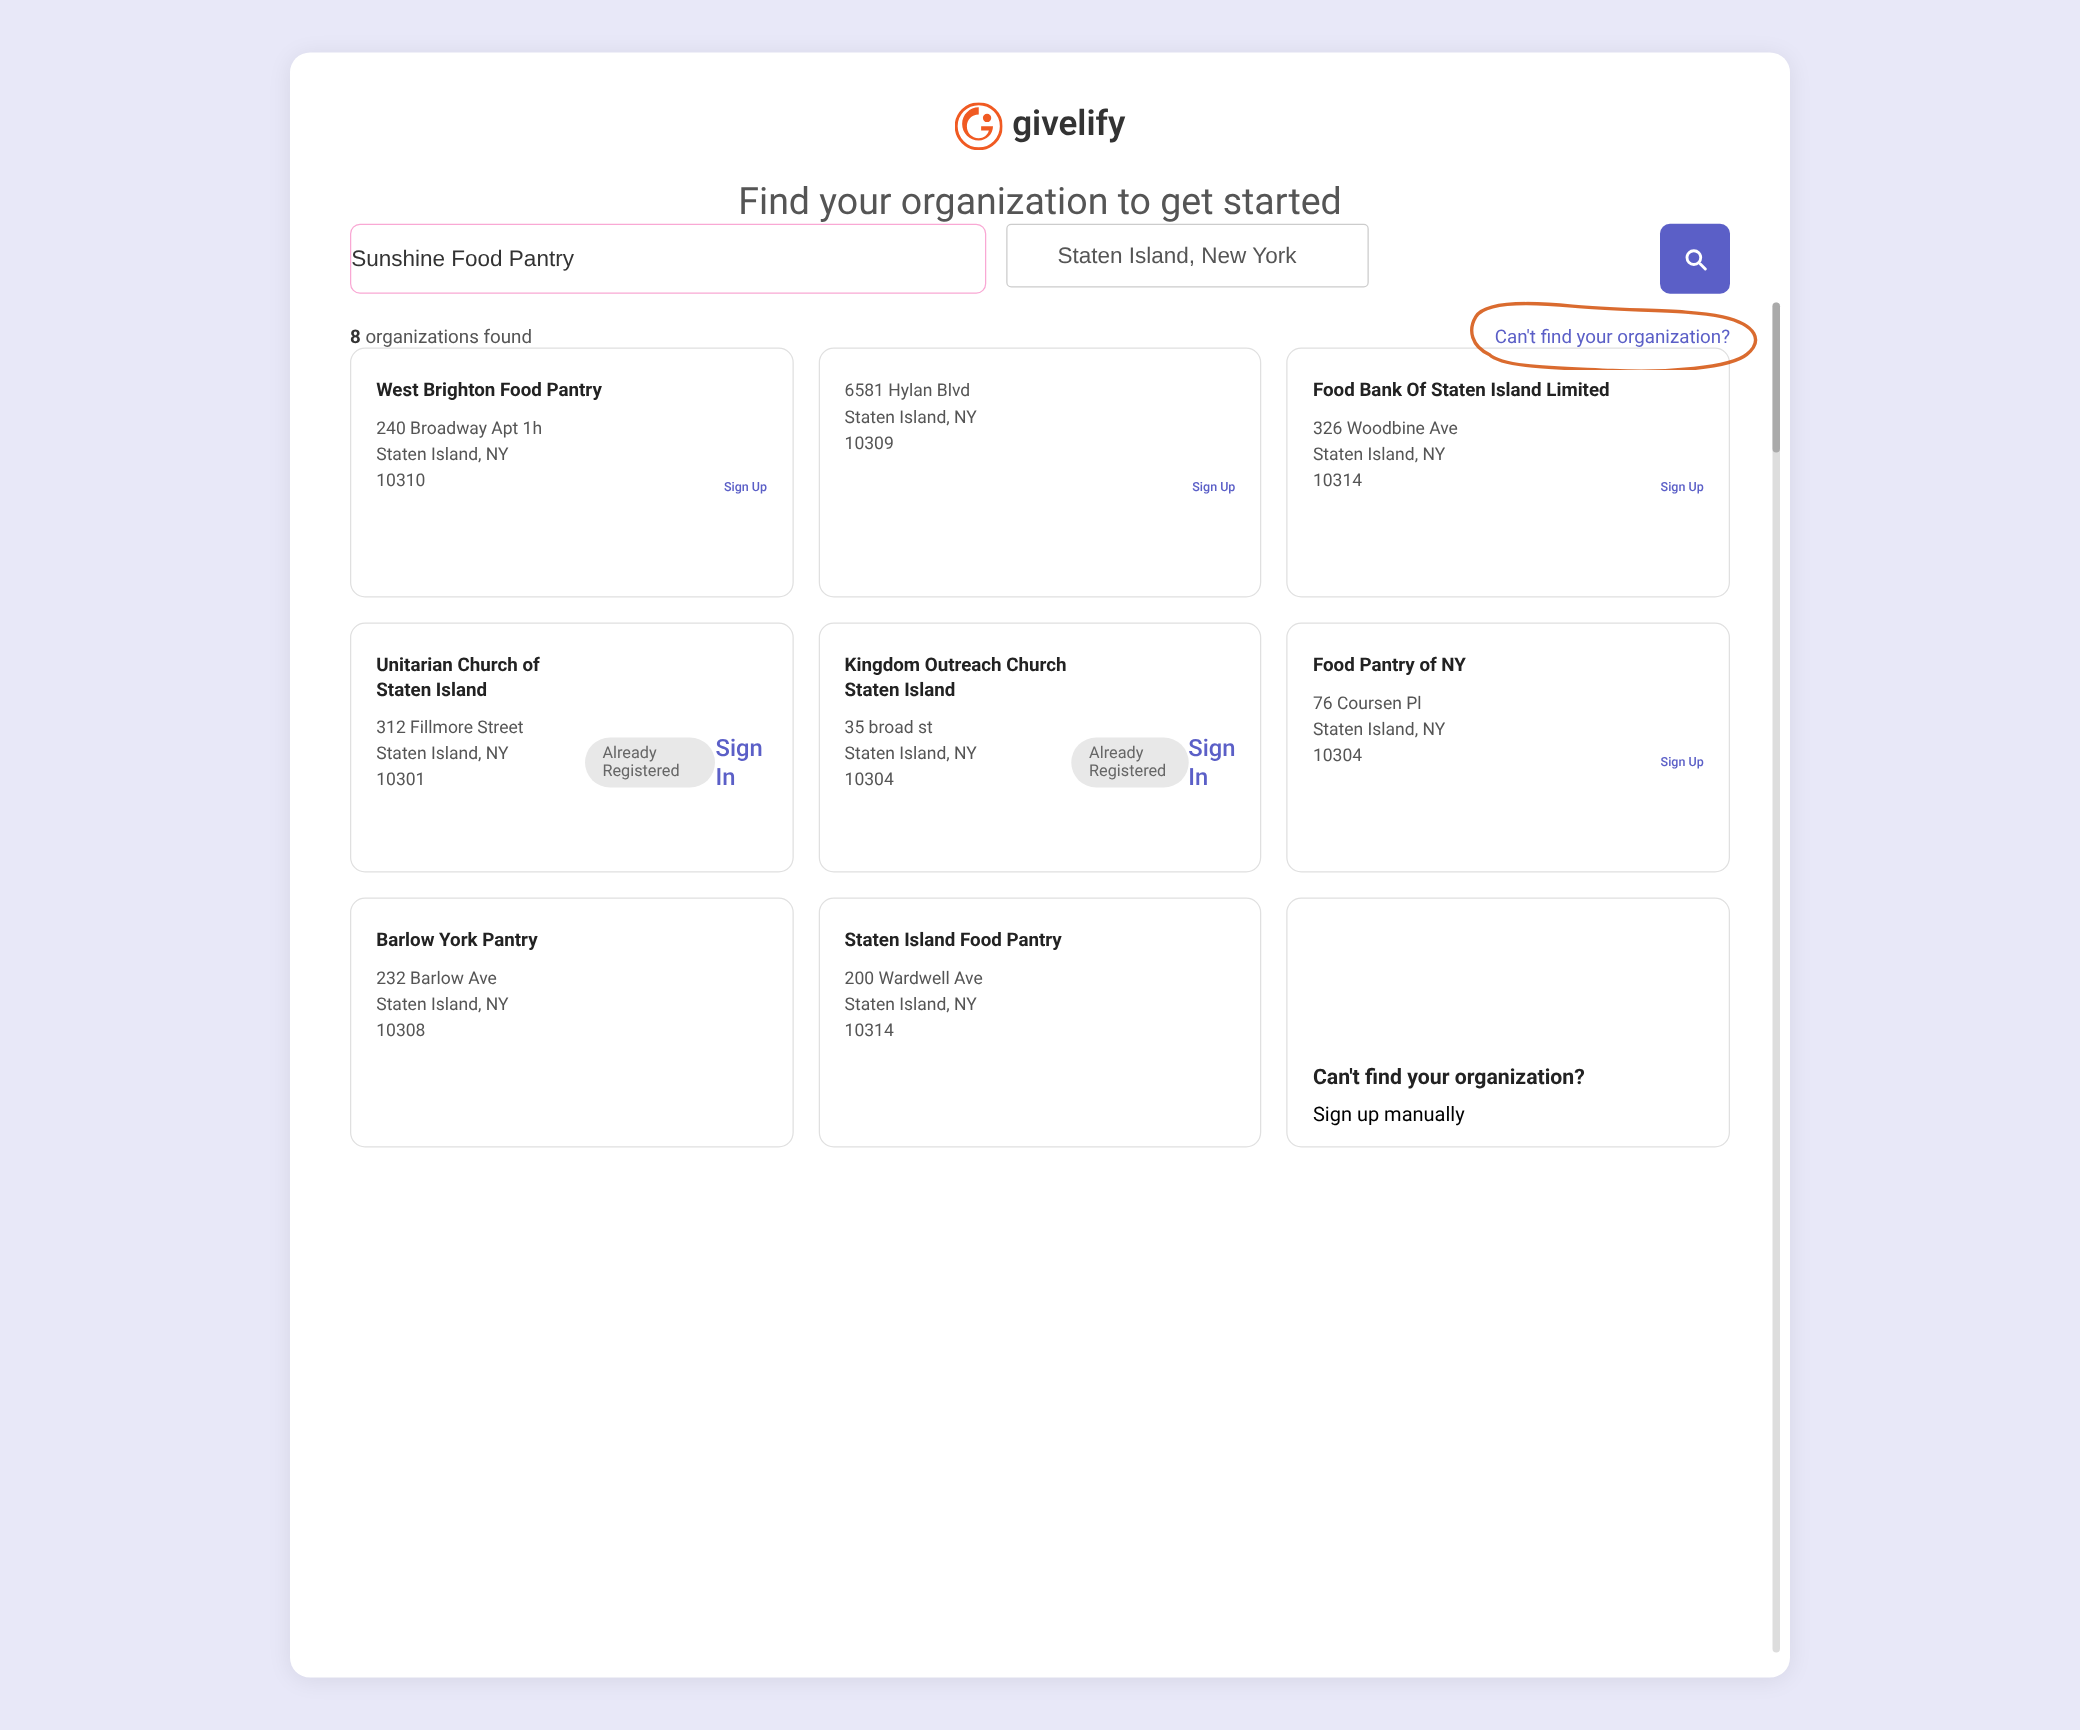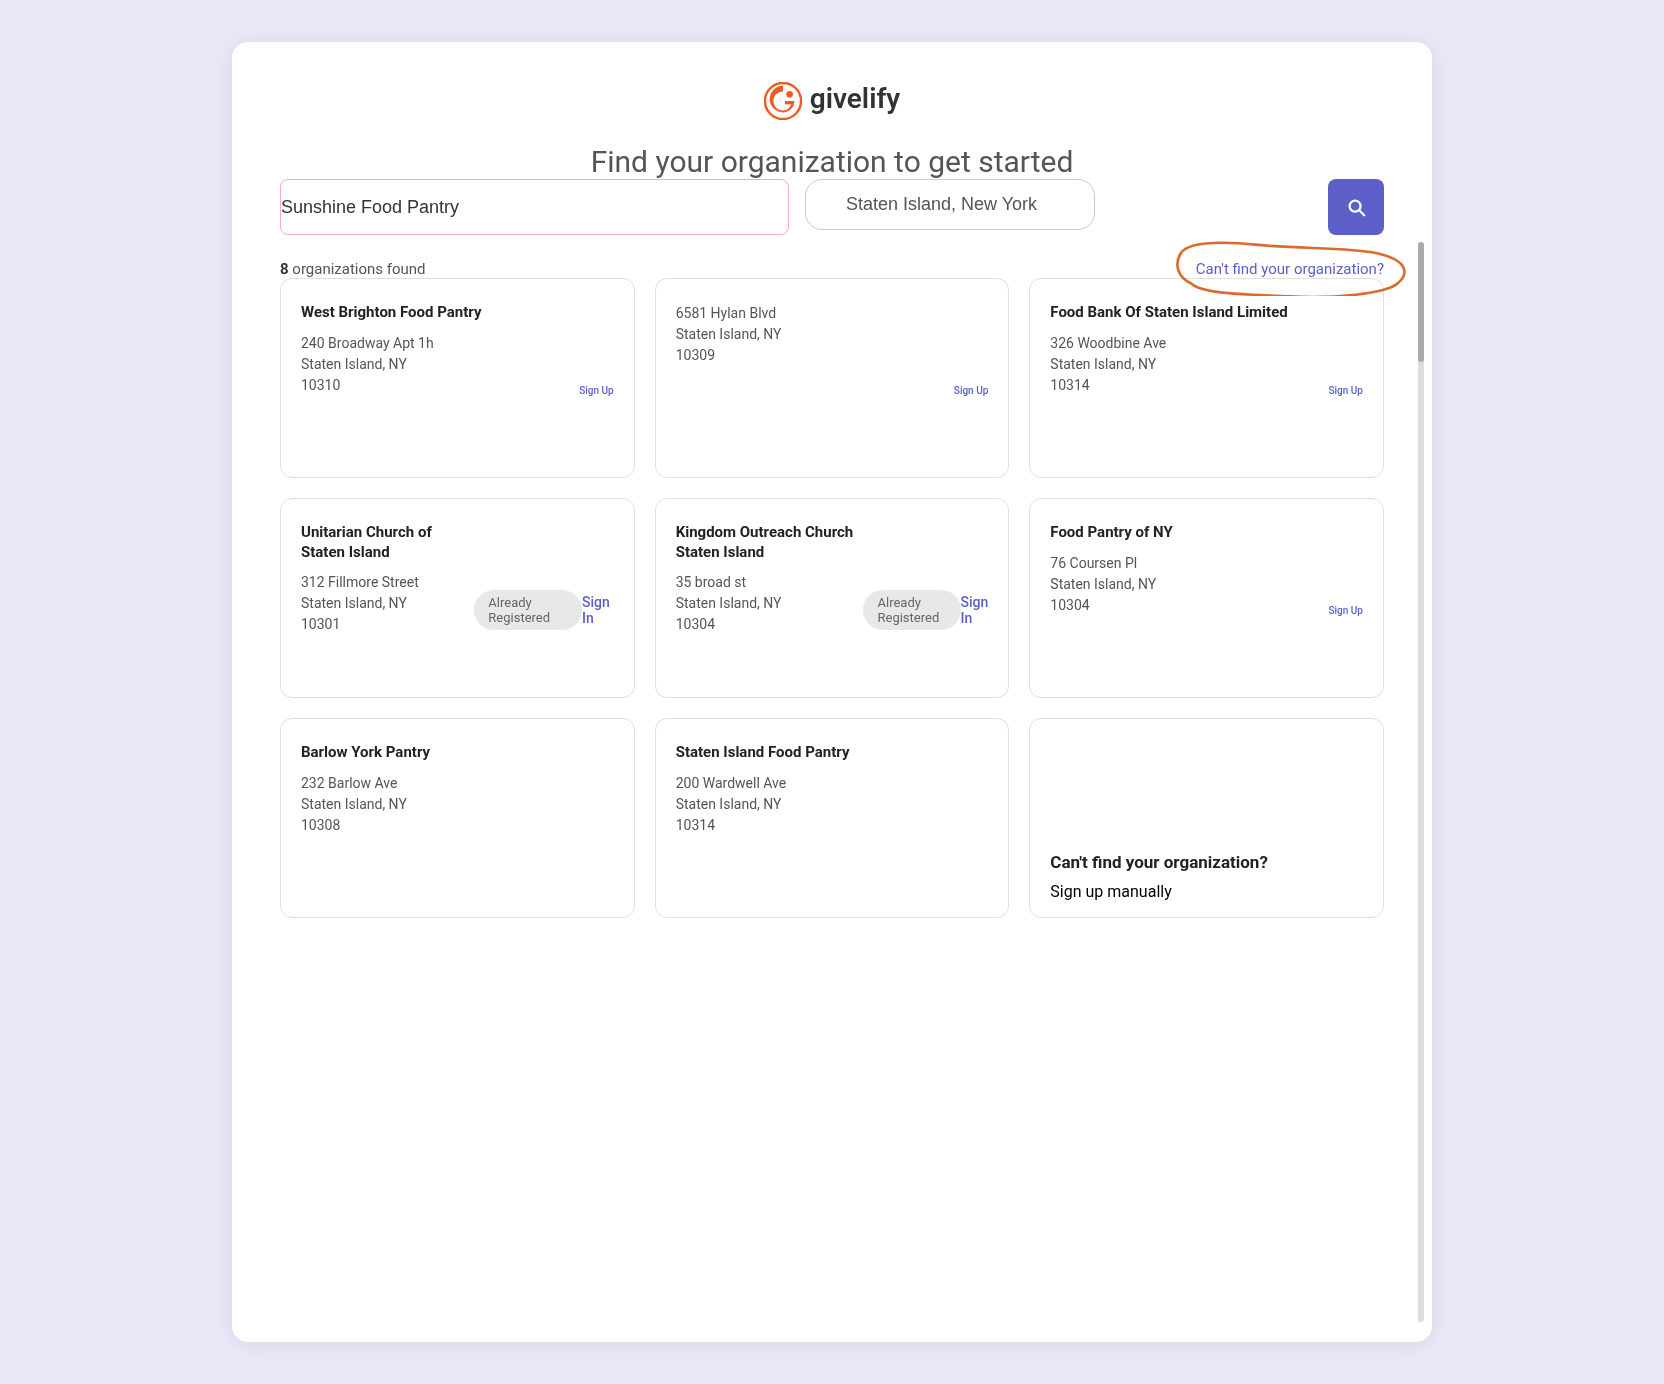--- a/index.html
+++ b/index.html
@@ -52,21 +52,21 @@
       border: 1px solid #f9a8d4;
       border-radius: 8px;
       padding: 14px 0;
       font-size: 18px;
       color: #333;
       outline: none;
     }
     .search-input-location {
       flex: 1;
       border: 1.5px solid #ccc;
-      border-radius: 17px;
+      border-radius: 4px;
       padding: 14px 16px 14px 40px;
       font-size: 18px;
       color: #555;
       outline: none;
       position: relative;
     }
     .location-wrapper {
       position: relative;
       flex: 1;
     }
@@ -168,21 +168,21 @@
     }
     .signup-link {
       color: #5b5fc7;
       font-size: 10px;
       font-weight: 500;
       cursor: pointer;
       text-decoration: none;
     }
     .signin-link {
       color: #5b5fc7;
-      font-size: 14px;
+      font-size: 19px;
       font-weight: 500;
       cursor: pointer;
       text-decoration: none;
     }
     .already-registered-badge {
       background: #e8e8e8;
       color: #666;
       font-size: 13px;
       padding: 5px 14px;
       border-radius: 20px;

